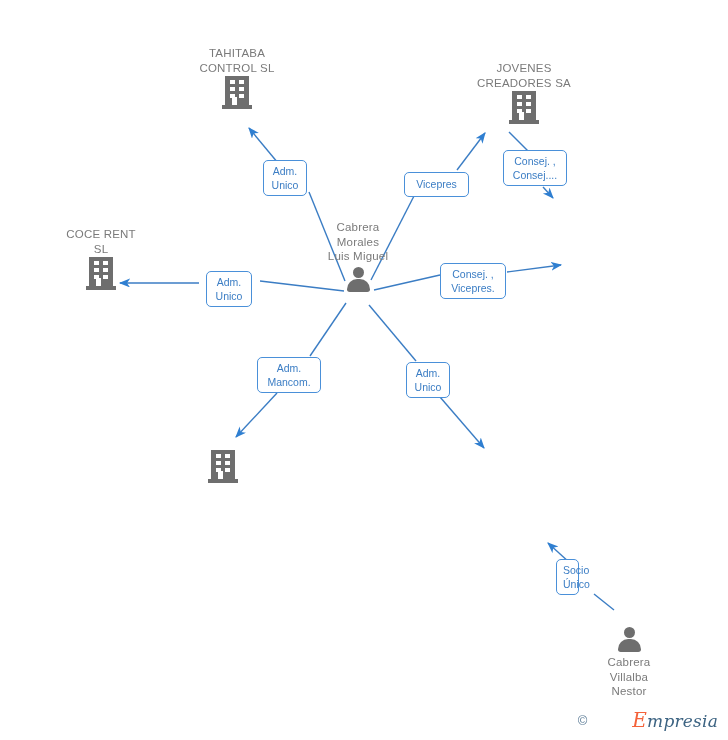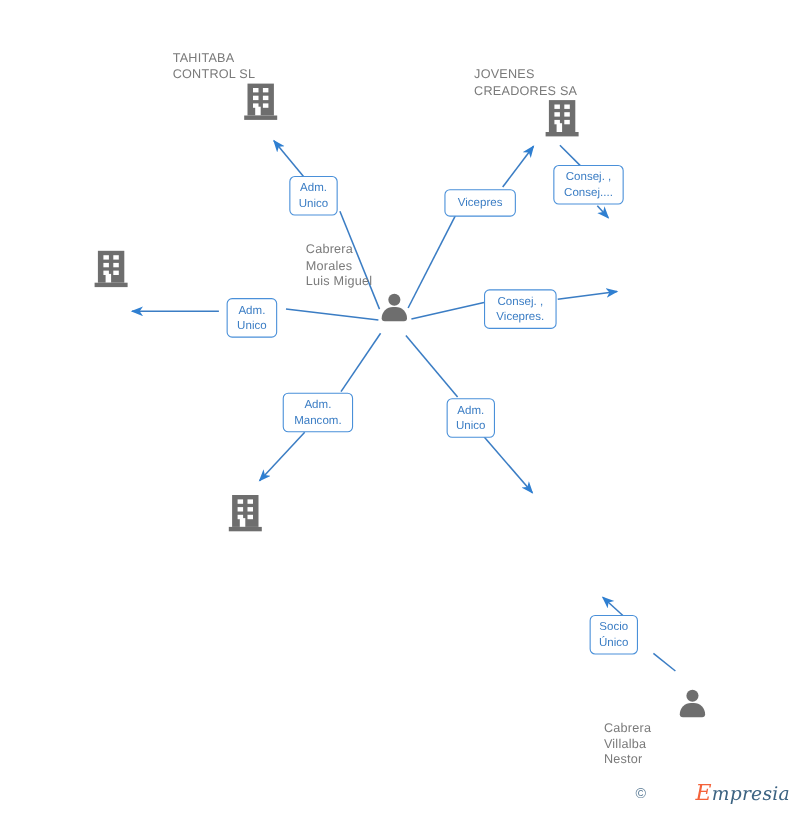--- a/index.html
+++ b/index.html
@@ -24,20 +24,21 @@
     top: 0;
     width: 728px;
     height: 740px;
   }
 
   
   .node {
     position: absolute;
     width: 160px;
     margin-left: -80px;
+    text-align: center;
     z-index: 3;
   }
   .node .label {
     font-size: 11.5px;
     line-height: 14.5px;
     color: #7a7a7a;
     letter-spacing: .2px;
     white-space: pre-line;
   }
   .node.focus .label {
@@ -202,38 +203,40 @@
       <div class="win" style="left:17px; top:4px;"></div>
       <div class="win" style="left:8px;  top:11px;"></div>
       <div class="win" style="left:17px; top:11px;"></div>
       <div class="win" style="left:8px;  top:18px;"></div>
       <div class="win" style="left:17px; top:18px;"></div>
       <div class="door"></div>
       <div class="plinth"></div>
     </div>
   </div>
 
-  <div class="node lbl-above" style="left:511px; top:61px;">
+  <div class="node lbl-above" style="left:524px; top:61px;">
     <div class="label">JOVENES
 CREADORES SA</div>
     <div class="glyph bld">
       <div class="body"></div>
       <div class="win" style="left:8px;  top:4px;"></div>
       <div class="win" style="left:17px; top:4px;"></div>
       <div class="win" style="left:8px;  top:11px;"></div>
       <div class="win" style="left:17px; top:11px;"></div>
       <div class="win" style="left:8px;  top:18px;"></div>
       <div class="win" style="left:17px; top:18px;"></div>
       <div class="door"></div>
       <div class="plinth"></div>
     </div>
   </div>
 
 
   <div class="node lbl-above" style="left:101px; top:227px;">
+    <div class="label">COCE RENT
+SL</div>
     <div class="glyph bld">
       <div class="body"></div>
       <div class="win" style="left:8px;  top:4px;"></div>
       <div class="win" style="left:17px; top:4px;"></div>
       <div class="win" style="left:8px;  top:11px;"></div>
       <div class="win" style="left:17px; top:11px;"></div>
       <div class="win" style="left:8px;  top:18px;"></div>
       <div class="win" style="left:17px; top:18px;"></div>
       <div class="door"></div>
       <div class="plinth"></div>
@@ -288,21 +291,21 @@
 
   <div class="rel" style="left:206px; top:271px; width:46px;">Adm.
 Unico</div>
 
   <div class="rel" style="left:257px; top:357px; width:64px;">Adm.
 Mancom.</div>
 
   <div class="rel" style="left:406px; top:362px; width:44px;">Adm.
 Unico</div>
 
-  <div class="rel" style="left:536px; top:559px; width:44px;">Socio
+  <div class="rel" style="left:556px; top:559px; width:23px;">Socio
 Único</div>
 
   <div id="watermark">
     <span class="copy">©</span>
     <span class="brand"><span class="cap">E</span><span>mpresia</span></span>
   </div>
 
 </div>
 
 </body></html>

